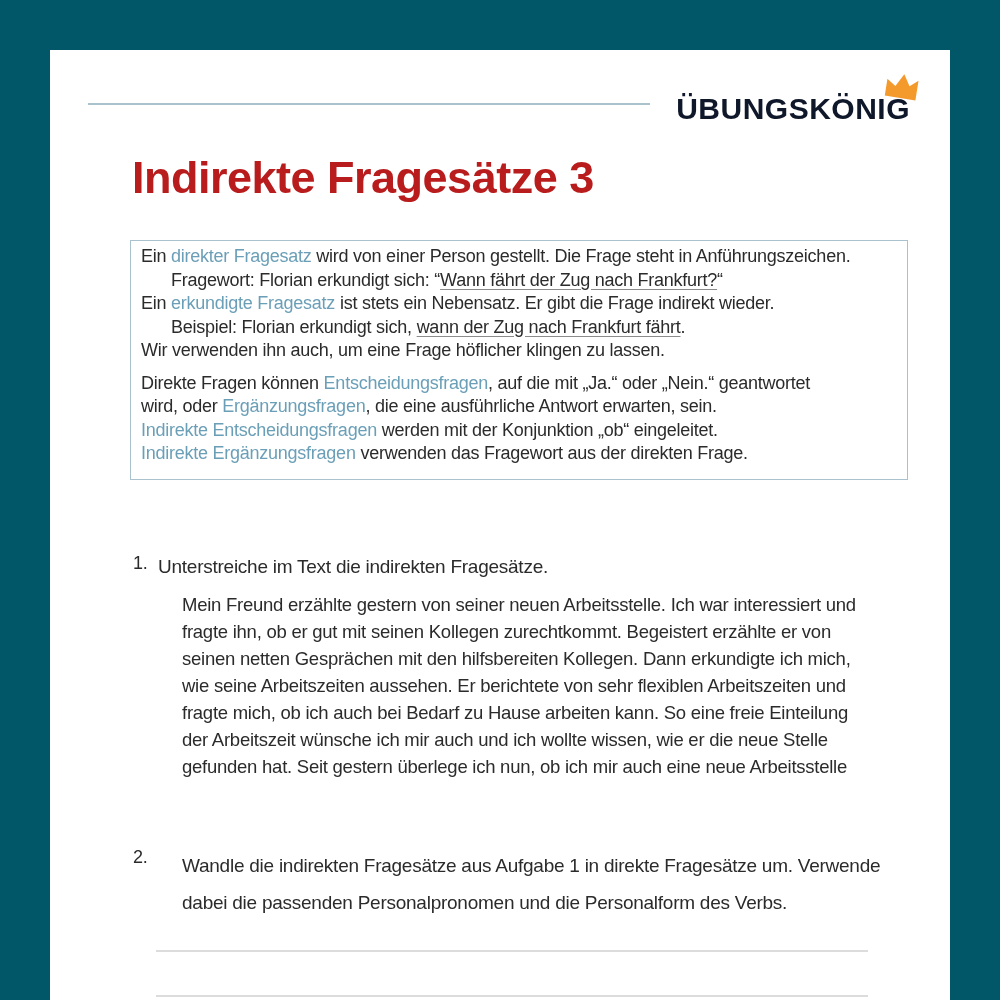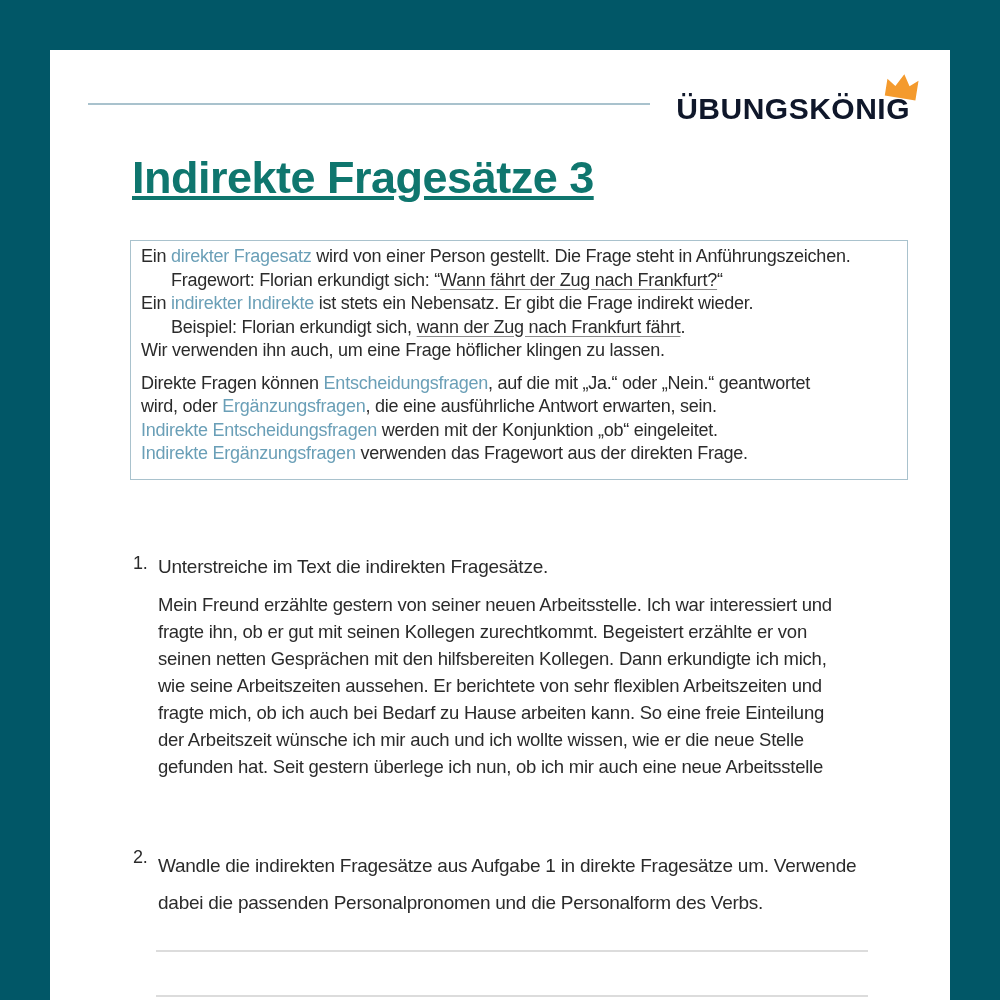--- a/index.html
+++ b/index.html
@@ -35,22 +35,21 @@
     top: -20px; right: -8px;
     transform: rotate(9deg);
   }
   
   .title {
     position: absolute;
     left: 82px; top: 102px;
     font-size: 45px;
     font-weight: 700;
     letter-spacing: -0.5px;
-    color: #0f766e;
-    text-decoration: underline;
+    color: #b91c1c;
   }
   
   .infobox {
     position: absolute;
     left: 80px; top: 190px;
     width: 778px;
     border: 1px solid #a9c2cd;
     padding: 4px 10px 13px 10px;
     font-size: 18px;
     letter-spacing: -0.25px;
@@ -83,21 +82,21 @@
   #task2 .task-text { line-height: 37px; }
   .story {
     position: absolute;
     left: 108px; top: 541px;
     width: 770px;
     font-size: 18.5px;
     line-height: 27px;
     letter-spacing: -0.25px;
     color: #2b2b2b;
   }
-  .story .line, .task-text .line { white-space: nowrap; }
+  .story .line, .task-text .line { white-space: nowrap; margin-left: 24px; }
   
   .answer-line {
     position: absolute;
     left: 106px;
     width: 712px;
     height: 0;
     border-bottom: 2px solid #dcdcdc;
   }
   .answer-line.l1 { top: 900px; }
   .answer-line.l2 { top: 945px; }
@@ -117,21 +116,21 @@
       </svg>
     </span>
   </div>
 
   <div class="title">Indirekte Fragesätze 3</div>
 
   <div class="infobox">
     <div id="box-group1">
         <div class="line"><span class="seg-plain">Ein </span><span class="seg-accent">direkter Fragesatz</span><span class="seg-plain"> wird von einer Person gestellt. Die Frage steht in Anführungszeichen.</span></div>
         <div class="line indent"><span class="seg-plain">Fragewort: Florian erkundigt sich: “</span><span class="seg-underline">Wann fährt der Zug nach Frankfurt?</span><span class="seg-plain">“</span></div>
-        <div class="line"><span class="seg-plain">Ein </span><span class="seg-accent">indirekter Indirekte</span><span class="seg-plain"> ist stets ein Nebensatz. Er gibt die Frage indirekt wieder.</span></div>
+        <div class="line"><span class="seg-plain">Ein </span><span class="seg-accent">erkundigte Fragesatz</span><span class="seg-plain"> ist stets ein Nebensatz. Er gibt die Frage indirekt wieder.</span></div>
         <div class="line indent"><span class="seg-plain">Beispiel: Florian erkundigt sich, </span><span class="seg-underline">wann der Zug nach Frankfurt fährt</span><span class="seg-plain">.</span></div>
         <div class="line"><span class="seg-plain">Wir verwenden ihn auch, um eine Frage höflicher klingen zu lassen.</span></div>
       </div>
     <div id="box-group2" class="group2">
         <div class="line"><span class="seg-plain">Direkte Fragen können </span><span class="seg-accent">Entscheidungsfragen</span><span class="seg-plain">, auf die mit „Ja.“ oder „Nein.“ geantwortet</span></div>
         <div class="line"><span class="seg-plain">wird, oder </span><span class="seg-accent">Ergänzungsfragen</span><span class="seg-plain">, die eine ausführliche Antwort erwarten, sein.</span></div>
         <div class="line"><span class="seg-accent">Indirekte Entscheidungsfragen</span><span class="seg-plain"> werden mit der Konjunktion „ob“ eingeleitet.</span></div>
         <div class="line"><span class="seg-accent">Indirekte Ergänzungsfragen</span><span class="seg-plain"> verwenden das Fragewort aus der direkten Frage.</span></div>
       </div>
   </div>

